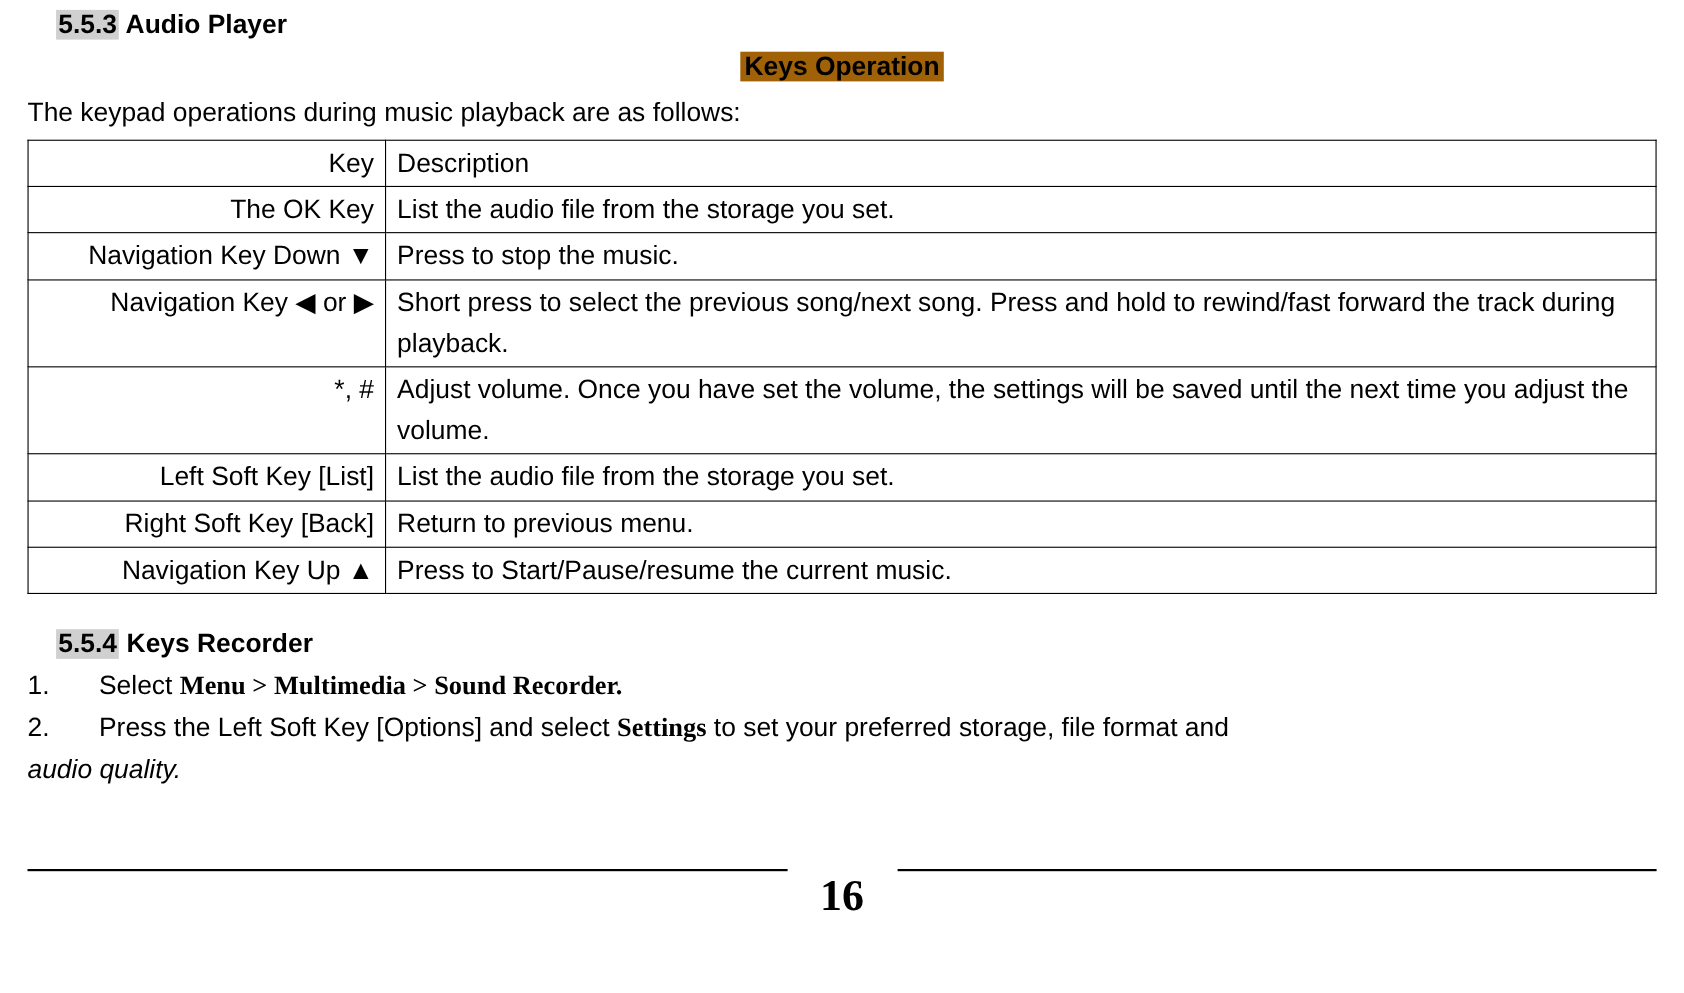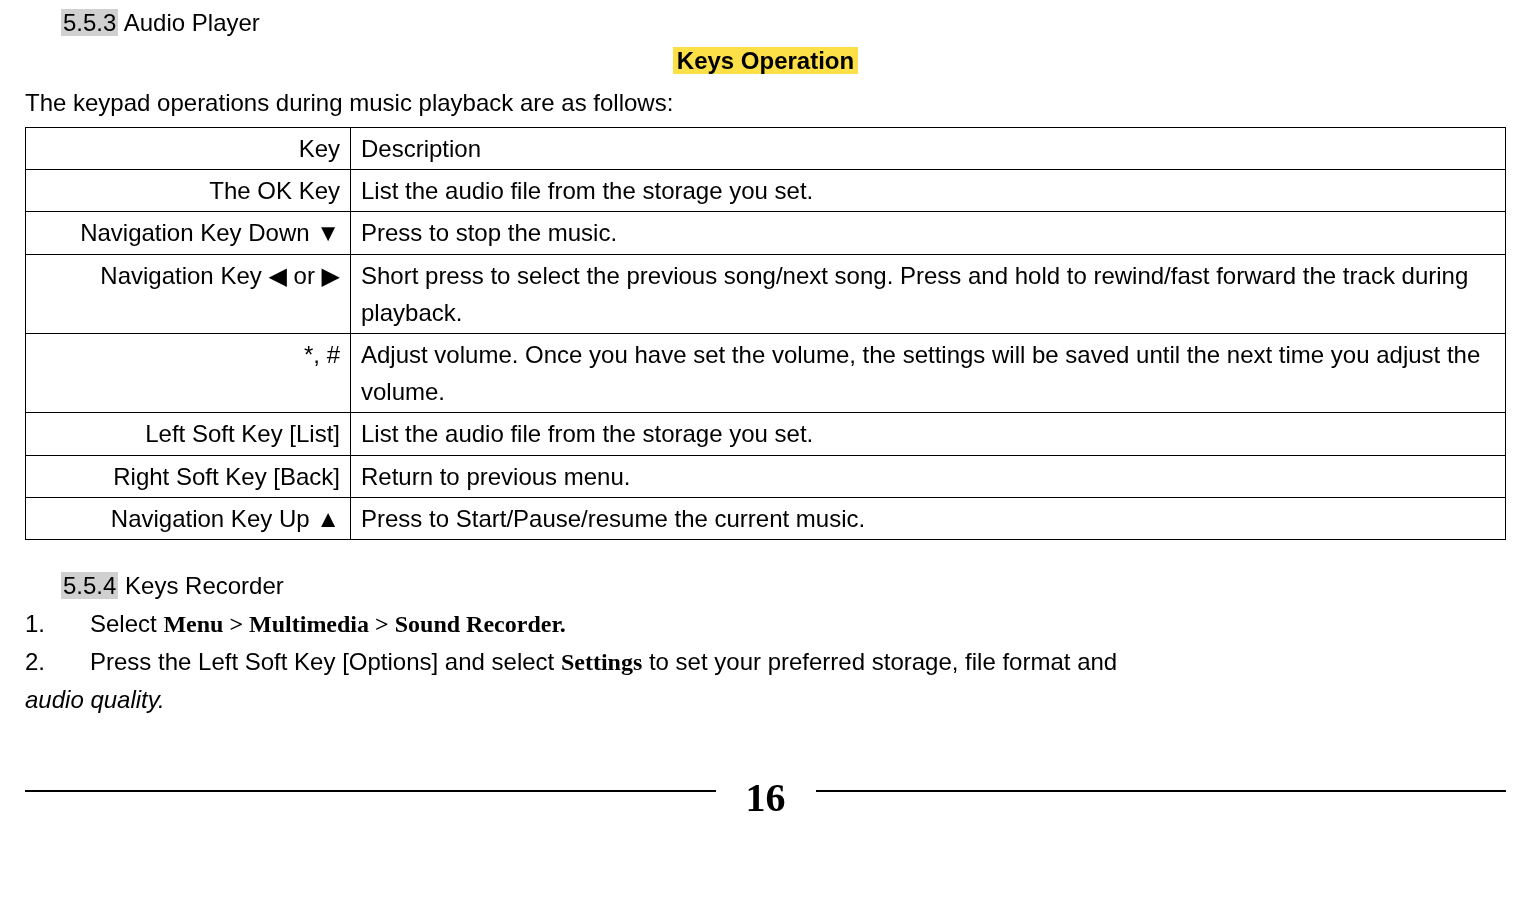--- a/index.html
+++ b/index.html
@@ -10,35 +10,35 @@
     body {
       font-family: Arial, Helvetica, sans-serif;
       font-size: 24px;
       color: #000;
       background: #fff;
       padding: 5px 25px 20px 25px;
       width: 1531px;
       line-height: 1.5;
     }
     .section-heading {
-      font-weight: normal;
-      margin-left: 36px;
+      font-weight: bold;
+      margin-left: 26px;
       margin-bottom: 2px;
     }
     .section-heading .num {
       background-color: #d0d0d0;
       padding: 0 2px;
     }
     .subtitle {
       font-weight: bold;
       text-align: center;
       margin-bottom: 6px;
     }
     .subtitle span {
-      background-color: #fde047;
+      background-color: #a16207;
       padding: 0 4px;
     }
     .intro {
       margin-bottom: 6px;
     }
     table {
       border-collapse: collapse;
       width: 100%;
       margin-bottom: 28px;
     }
@@ -88,21 +88,21 @@
       left: calc(50% + 50px);
       right: 0;
     }
     .footer .pn {
       position: absolute;
       left: 50%;
       transform: translateX(-50%);
       font-family: "Times New Roman", Times, serif;
       font-weight: bold;
       font-size: 40px;
-      top: 0;
+      top: 16px;
     }
   </style>
 </head>
 <body>
 
 <div class="section-heading">
   <span class="num">5.5.3</span>
   <span>Audio Player</span>
 </div>
 

